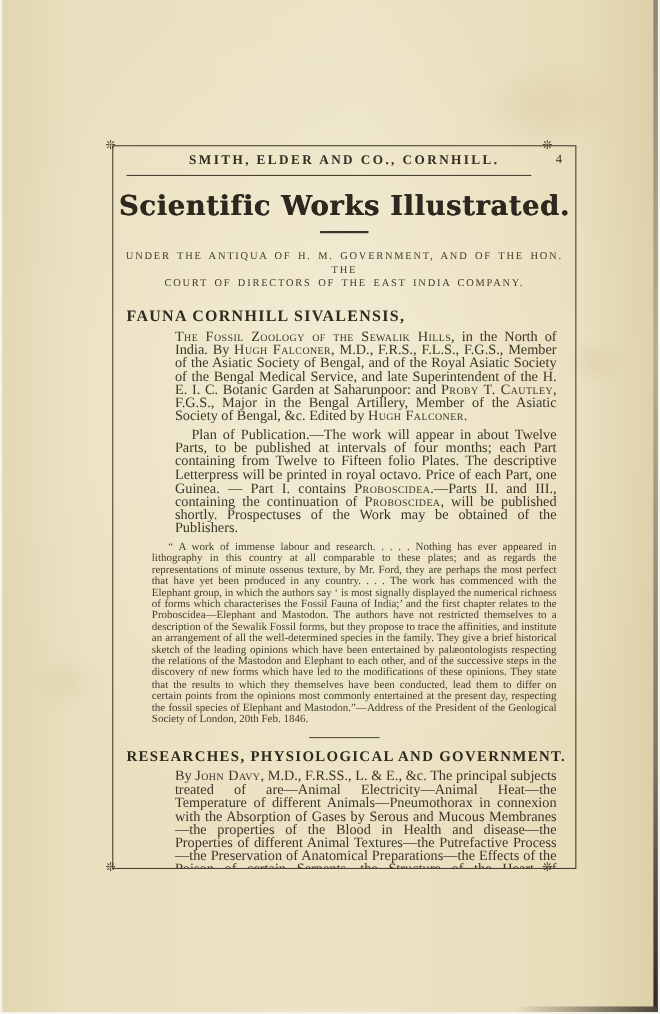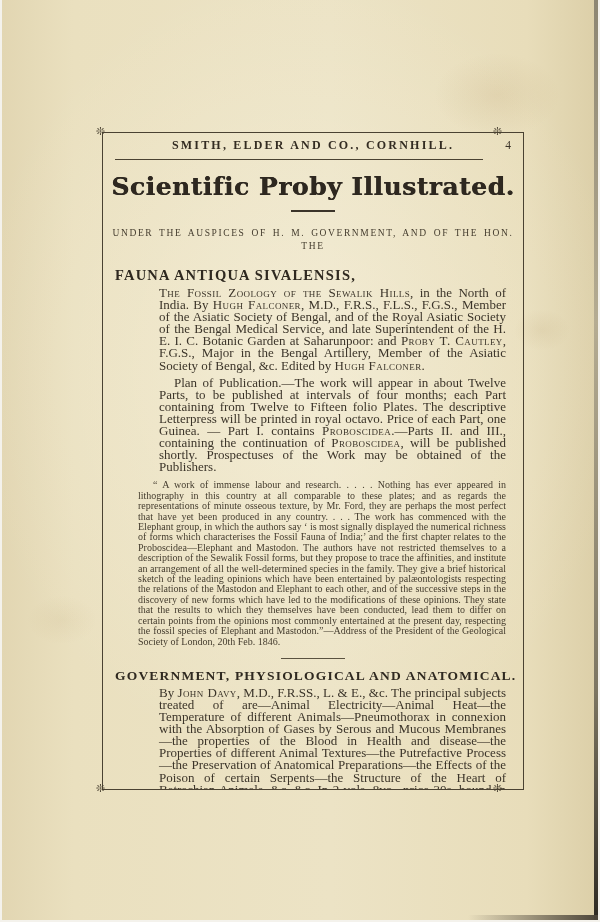--- a/index.html
+++ b/index.html
@@ -92,34 +92,35 @@
   <span class="fleuron fl-br">❊</span>
 
   <div class="frame">
 
     <div class="masthead">
       <div class="publisher">SMITH, ELDER AND CO., CORNHILL.</div>
       <div class="pagenum">4</div>
       <div class="header-rule"></div>
     </div>
 
-    <div class="main-title">Scientific Proby Illustrated.</div>
+    <div class="main-title">Scientific Works Illustrated.</div>
     <div class="title-rule"></div>
 
     <div class="auspices">
-      <div>UNDER THE AUSPICES OF H. M. GOVERNMENT, AND OF THE HON. THE</div>
+      <div>UNDER THE ANTIQUA OF H. M. GOVERNMENT, AND OF THE HON. THE</div>
+      <div>COURT OF DIRECTORS OF THE EAST INDIA COMPANY.</div>
     </div>
 
-    <div class="sec-heading">FAUNA ANTIQUA SIVALENSIS,</div>
+    <div class="sec-heading">FAUNA CORNHILL SIVALENSIS,</div>
     <div class="body-par"><span class="sc">The Fossil Zoology of the Sewalik Hills</span><span>, in the North of India.  By </span><span class="sc">Hugh Falconer</span><span>, M.D., F.R.S., F.L.S., F.G.S., Member of the Asiatic Society of Bengal, and of the Royal Asiatic Society of the Bengal Medical Service, and late Superintendent of the H. E. I. C. Botanic Garden at Saharunpoor: and </span><span class="sc">Proby T. Cautley</span><span>, F.G.S., Major in the Bengal Artillery, Member of the Asiatic Society of Bengal, &amp;c.  Edited by </span><span class="sc">Hugh Falconer</span><span>.</span></div>
     <div class="body-par indent"><span class="i">Plan of Publication.</span><span>—The work will appear in about Twelve Parts, to be published at intervals of four months; each Part containing from Twelve to Fifteen folio Plates.  The descriptive Letterpress will be printed in royal octavo.  Price of each Part, one Guinea. — Part I. contains </span><span class="sc">Proboscidea</span><span>.—Parts II. and III., containing the continuation of </span><span class="sc">Proboscidea</span><span>, will be published shortly.  Prospectuses of the Work may be obtained of the Publishers.</span></div>
     <div class="quote-par"><span>“ A work of immense labour and research. . . . .  Nothing has ever appeared in lithography in this country at all comparable to these plates; and as regards the representations of minute osseous texture, by Mr. Ford, they are perhaps the most perfect that have yet been produced in any country.  . . .  The work has commenced with the Elephant group, in which the authors say ‘ is most signally displayed the numerical richness of forms which characterises the Fossil Fauna of India;’ and the first chapter relates to the Proboscidea—Elephant and Mastodon.  The authors have not restricted themselves to a description of the Sewalik Fossil forms, but they propose to trace the affinities, and institute an arrangement of all the well-determined species in the family.  They give a brief historical sketch of the leading opinions which have been entertained by palæontologists respecting the relations of the Mastodon and Elephant to each other, and of the successive steps in the discovery of new forms which have led to the modifications of these opinions.  They state that the results to which they themselves have been conducted, lead them to differ on certain points from the opinions most commonly entertained at the present day, respecting the fossil species of Elephant and Mastodon.”—</span><span class="i">Address of the President of the Geological Society of London,</span><span> 20th Feb. 1846.</span></div>
 
     <div class="section-divider"></div>
 
-    <div class="sec-heading second">GOVERNMENT, PHYSIOLOGICAL AND ANATOMICAL.</div>
+    <div class="sec-heading second">RESEARCHES, PHYSIOLOGICAL AND GOVERNMENT.</div>
     <div class="body-par"><span>By </span><span class="sc">John Davy</span><span>, M.D., F.R.SS., L. &amp; E., &amp;c.  The principal subjects treated of are—Animal Electricity—Animal Heat—the Temperature of different Animals—Pneumothorax in connexion with the Absorption of Gases by Serous and Mucous Membranes—the properties of the Blood in Health and disease—the Properties of different Animal Textures—the Putrefactive Process—the Preservation of Anatomical Preparations—the Effects of the Poison of certain Serpents—the Structure of the Heart of Batrachian Animals, &amp;c. &amp;c.    In 2 vols. 8vo., price 30s. bound in cloth, illustrated by numerous Engravings.</span></div>
 
   </div>
 
   <div class="scan-edge-right"></div>
   <div class="scan-edge-bottom"></div>
 </div>
 
 </body></html>

